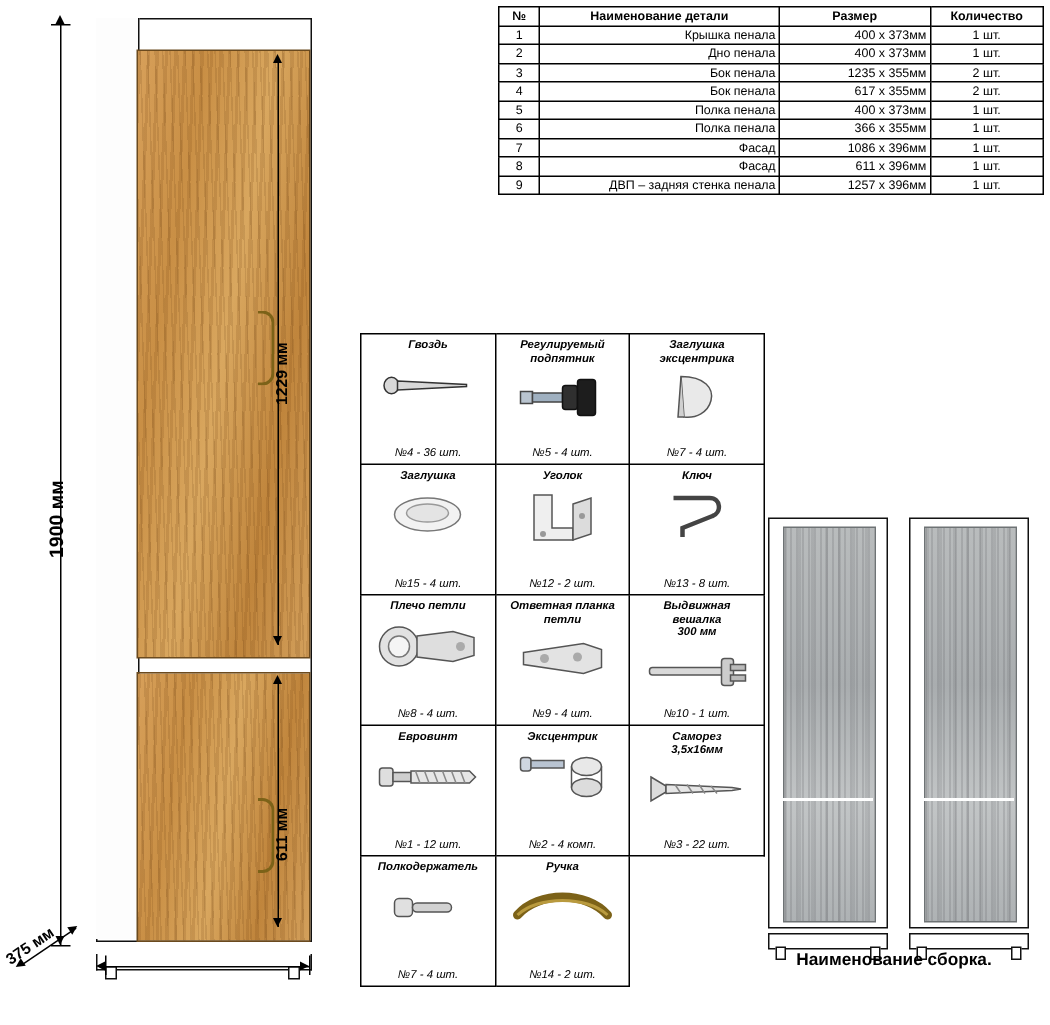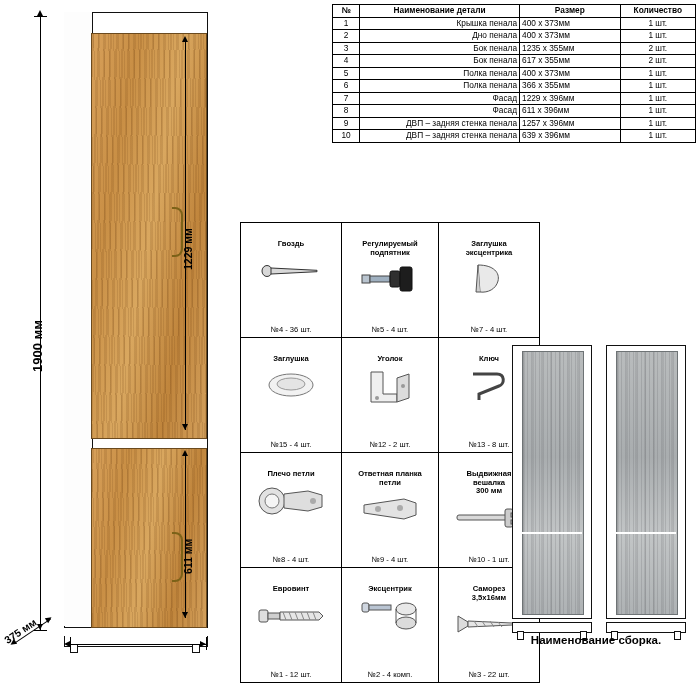--- a/index.html
+++ b/index.html
@@ -21,37 +21,38 @@
   }
   #parts-table th,#parts-table td{
     border:1px solid #000;
     padding:1px 2px;
     line-height:1.15;
     vertical-align:middle;
   }
   #parts-table th{font-weight:bold;text-align:center;}
   #parts-table td.num{text-align:center;width:22px;}
   #parts-table td.name{text-align:right;width:152px;padding-left:4px;}
-  #parts-table td.size{text-align:left;width:95px;}
+  #parts-table td.size{text-align:right;width:95px;}
   #parts-table td.qty{text-align:center;width:70px;}
 
   
   #hardware{
     position:absolute;left:240px;top:222px;
     width:270px;
     border-collapse:collapse;
     font-size:7.6px;
   }
   #hardware td{
     border:1px solid #000;
     width:90px;height:86px;
     vertical-align:top;
     text-align:center;
-    padding:14px;
+    padding:0;
     position:relative;
+    font-style:italic;
   }
   #hardware td.empty{border:none;}
   .hw-title{
     display:block;font-weight:bold;font-size:7.6px;
     padding:3px 2px 0 2px;line-height:1.15;
   }
   .hw-art{
     height:44px;display:flex;align-items:center;justify-content:center;
   }
   .hw-qty{
@@ -178,39 +179,33 @@
     </tr>
     <tr>
       <td class="num">6</td>
       <td class="name">Полка пенала</td>
       <td class="size">366 x 355мм</td>
       <td class="qty">1 шт.</td>
     </tr>
     <tr>
       <td class="num">7</td>
       <td class="name">Фасад</td>
-      <td class="size">1229 x 396мм</td>
+      <td class="size">1086 x 396мм</td>
       <td class="qty">1 шт.</td>
     </tr>
     <tr>
       <td class="num">8</td>
       <td class="name">Фасад</td>
       <td class="size">611 x 396мм</td>
       <td class="qty">1 шт.</td>
     </tr>
     <tr>
       <td class="num">9</td>
       <td class="name">ДВП – задняя стенка пенала</td>
       <td class="size">1257 x 396мм</td>
-      <td class="qty">1 шт.</td>
-    </tr>
-    <tr>
-      <td class="num">10</td>
-      <td class="name">ДВП – задняя стенка пенала</td>
-      <td class="size">639 x 396мм</td>
       <td class="qty">1 шт.</td>
     </tr>
   </tbody>
 </table>
 
 <table id="hardware">
   <tbody>
       <tr>
     <td>
       <span class="hw-title">Гвоздь</span>
@@ -347,20 +342,43 @@
       <span class="hw-title">Саморез<br>3,5х16мм</span>
       <span class="hw-art">
         <svg width="70" height="26" viewBox="0 0 70 26">
           <path d="M4 5 L14 11 L14 15 L4 21 Z" fill="#dcdcdc" stroke="#555"></path>
           <path d="M14 10 L58 12 L64 13 L58 14 L14 16 Z" fill="#e6e6e6" stroke="#555"></path>
           <path d="M20 10 L24 16 M28 10 L32 16 M36 10 L40 16 M44 11 L48 16" stroke="#888"></path>
         </svg>
       </span>
       <span class="hw-qty">№3 - 22 шт.</span>
     </td>
+  </tr>
+  <tr>
+    <td>
+      <span class="hw-title">Полкодержатель</span>
+      <span class="hw-art">
+        <svg width="60" height="24" viewBox="0 0 60 24">
+          <rect x="8" y="6" width="12" height="12" rx="3" fill="#e0e0e0" stroke="#555"></rect>
+          <rect x="20" y="9" width="26" height="6" rx="3" fill="#d2d2d2" stroke="#555"></rect>
+        </svg>
+      </span>
+      <span class="hw-qty">№7 - 4 шт.</span>
+    </td>
+    <td>
+      <span class="hw-title">Ручка</span>
+      <span class="hw-art">
+        <svg width="72" height="26" viewBox="0 0 72 26">
+          <path d="M6 18 C20 2 52 2 66 18" stroke="#7c6218" stroke-width="6" fill="none" stroke-linecap="round"></path>
+          <path d="M6 18 C20 5 52 5 66 18" stroke="#b99a3e" stroke-width="2" fill="none"></path>
+        </svg>
+      </span>
+      <span class="hw-qty">№14 - 2 шт.</span>
+    </td>
+    <td class="empty"></td>
   </tr>
 </tbody>
   </table>
 
 <div id="cabinet-left">
   <div class="carcass"></div>
   <div class="carcass-top-side"></div>
 
   <div class="door" id="door-top"></div>
   <div class="door" id="door-bottom"></div>

